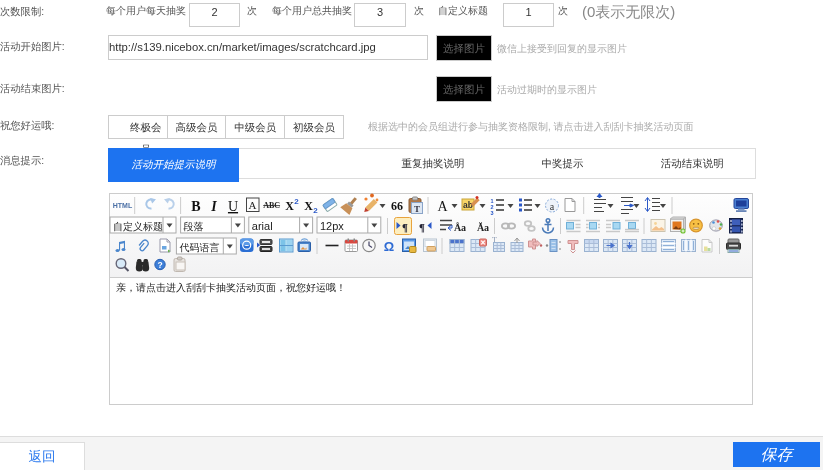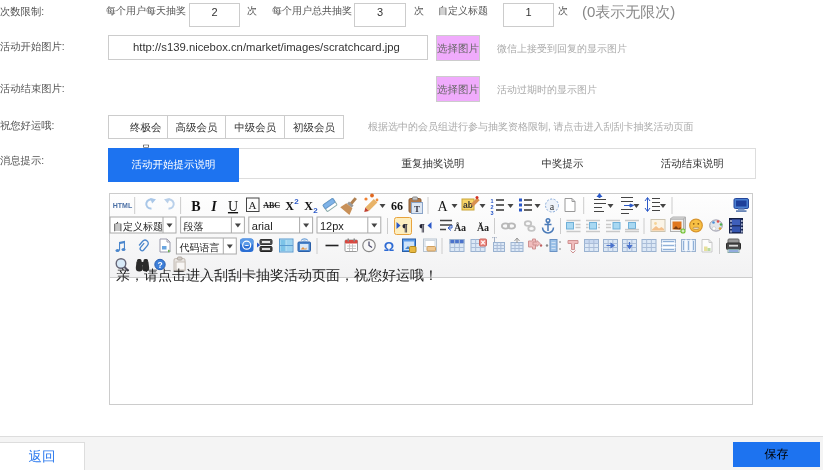--- a/index.html
+++ b/index.html
@@ -1,33 +1,33 @@
 <!DOCTYPE html>
 <html><head><meta charset="utf-8"><style>
 * { margin:0; padding:0; box-sizing:border-box; }
 html,body { width:823px; height:470px; background:#fff; font-family:"Liberation Sans", sans-serif; font-size:10.5px; color:#555; overflow:hidden; }
 #page { position:relative; width:823px; height:470px; }
 .lab { position:absolute; left:0px; color:#555; font-size:10.3px; line-height:11px; }
 .txt { position:absolute; color:#555; font-size:10px; line-height:11px; }
 .num { position:absolute; height:24px; border:1px solid #ccc; background:#fff; text-align:center; line-height:16px; color:#333; font-size:11px; }
-.inp { position:absolute; left:108px; width:320px; height:25px; border:1px solid #ccc; background:#fff; line-height:23px; padding-left:24px; color:#333; font-size:11.3px; }
-.selbtn { position:absolute; left:436px; width:44px; height:26px; border:1px solid #ccc; background:#f0abfc; text-align:center; line-height:24px; color:#666; font-size:10.5px; }
+.inp { position:absolute; left:108px; width:320px; height:25px; border:1px solid #ccc; background:#fff; line-height:23px; padding-left:0; color:#333; font-size:11.3px; }
+.selbtn { position:absolute; left:436px; width:56px; height:26px; border:1px solid #ccc; background:#000000; text-align:center; line-height:24px; color:#666; font-size:10.5px; }
 .hint { position:absolute; color:#aaa; font-size:10px; line-height:11px; }
 .grp { position:absolute; left:108px; top:115px; display:flex; }
 .grp b { width:59.7px; height:24px; border:1px solid #ccc; margin-left:-1px; background:#fff; color:#333; font-weight:normal; text-align:center; line-height:22px; font-size:10.5px; }
 .grp b:first-child { margin-left:0;padding-left:16px; }
 #tabs { position:absolute; left:108px; top:148px; width:648px; height:31px; border:1px solid #ddd; background:#fff; }
 #tabs span { position:absolute; top:0; width:129.6px; text-align:center; line-height:29px; color:#333; font-size:10.5px; }
-#acttab { position:absolute; left:108px; top:148px; width:131px; height:34px; background:#1d73f0; color:#fff; text-align:center; line-height:32px; z-index:2; font-size:10.5px; }
+#acttab { position:absolute; left:108px; top:148px; width:131px; height:34px; background:#1d73f0; color:#fff; text-align:center; line-height:32px; z-index:2; font-size:10.5px;font-style:italic; }
 #editor { position:absolute; left:109px; top:193px; width:644px; height:212px; border:1px solid #ccc; background:#fff; }
 #toolbar { position:absolute; left:110px; top:194px; width:642px; height:84px; background:linear-gradient(#fefefe,#f2f2f3); border-bottom:1px solid #ccc; }
-#content { position:absolute; left:116px; top:270px; color:#222; font-size:14px; line-height:11px; }
+#content { position:absolute; left:116px; top:282px; color:#222; font-size:10px; line-height:11px; }
 #botbar { position:absolute; left:0; top:436px; width:823px; height:34px; background:#f4f4f4; border-top:1px solid #ddd; }
 #back { position:absolute; left:-1px; top:442px; width:86px; height:30px; background:#fff; border:1px solid #ddd; color:#2b79ee; font-size:13.5px; text-align:center; line-height:28px; }
-#save { position:absolute; left:733px; top:442px; width:87px; height:25px; background:#1d73f0; color:#000000; font-size:12px; text-align:center; line-height:25px; }
+#save { position:absolute; left:733px; top:442px; width:87px; height:25px; background:#1d73f0; color:#ffffff; font-size:16px; text-align:center; line-height:25px;font-style:italic; }
 </style></head>
 <body>
 <div id="page">
 <div class="lab" style="top:6px">次数限制:</div>
 <div class="lab" style="top:41px">活动开始图片:</div>
 <div class="lab" style="top:83px">活动结束图片:</div>
 <div class="lab" style="top:120px">祝您好运哦:</div>
 <div class="lab" style="top:155px">消息提示:</div>
 
 <div class="txt" style="left:106px;top:5px">每个用户每天抽奖</div>

